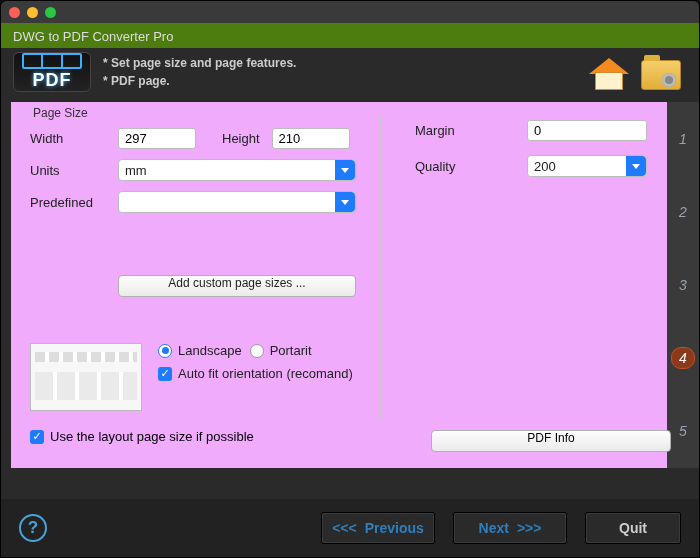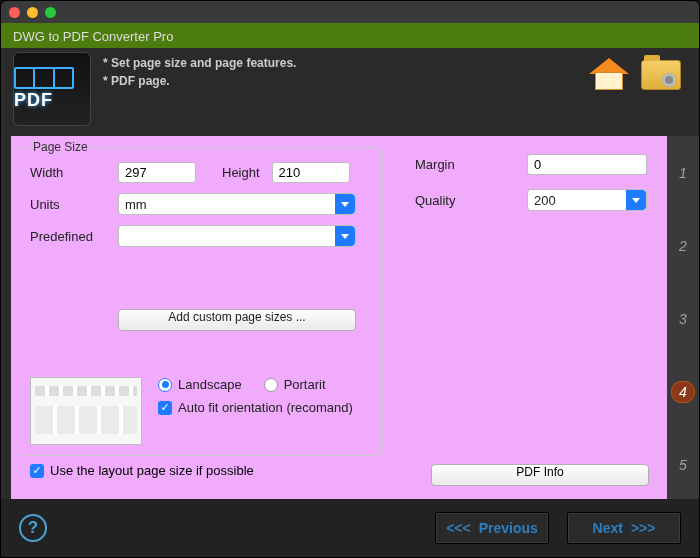--- a/index.html
+++ b/index.html
@@ -9,21 +9,21 @@
 .titlebar { height: 22px; background: #3a3a3a; border-radius: 6px 6px 0 0; display: flex; align-items: center; padding: 0 8px; }
 .traffic { display: flex; gap: 7px; }
 .traf { width: 11px; height: 11px; border-radius: 50%; }
 .traf.red { background: #ff5f57; }
 .traf.yellow { background: #ffbd2e; }
 .traf.green { background: #28c940; }
 
 .title-area { padding: 6px 12px 4px; color: #ddd; font-size: 13px; background: #4d7c0f; }
 
 .header { display: flex; align-items: flex-start; padding: 4px 12px 10px 12px; background: #2a2a2a; }
-.appicon { width: 78px; height: 74px; background: linear-gradient(#111,#222); border: 1px solid #444; border-radius: 6px; display: flex; flex-direction: column; justify-content: center; position: relative; overflow: hidden; }
+.appicon { width: 78px; height: 40px; background: linear-gradient(#111,#222); border: 1px solid #444; border-radius: 6px; display: flex; flex-direction: column; align-items: center; justify-content: center; position: relative; overflow: hidden; }
 .appicon .grid { width: 60px; height: 22px; border: 2px solid #3bb0ff; border-radius: 2px; display:flex; }
 .appicon .grid div { flex:1; border-right:2px solid #3bb0ff; } .appicon .grid div:last-child{border:none;}
 .appicon .pdf { font-size: 18px; font-weight: bold; color: #fff; text-shadow: 0 0 4px #3bb0ff; margin-top:1px; letter-spacing:1px;}
 .hints { flex: 1; color: #ccc; font-size: 12px; padding: 2px 0 0 12px; line-height: 1.5; font-weight: bold; }
 .headicons { display: flex; gap: 12px; align-items: center; margin-right: 6px; margin-top: 6px; }
 .home-icon { width: 40px; height: 34px; position: relative; }
 .home-icon .roof { width:0; height:0; border-left:20px solid transparent; border-right:20px solid transparent; border-bottom:16px solid #f58a1f; position:absolute; top:0; left:0;}
 .home-icon .body { position:absolute; top:14px; left:6px; width:28px; height:18px; background:#fff2cc; border:1px solid #d08a2a; }
 .folder-icon { width: 40px; height: 30px; background: linear-gradient(#f4cf6a,#e0ae3a); border-radius: 3px; position:relative; border:1px solid #b48628;}
 .folder-icon .tab { position:absolute; top:-6px; left:2px; width:16px; height:6px; background:#e0ae3a; border-radius:2px 2px 0 0;}
@@ -53,21 +53,21 @@
 .radio, .check { display:flex; align-items:center; gap:6px; font-size:13px; }
 .r-ind { width:14px;height:14px;border-radius:50%;border:1px solid #999;display:flex;align-items:center;justify-content:center;background:#fff;}
 .r-ind.sel { border-color:#1e7bff; } .r-ind.sel::after{content:"";width:7px;height:7px;background:#1e7bff;border-radius:50%;}
 .c-ind { width:14px;height:14px;border-radius:3px;background:#1e7bff;display:flex;align-items:center;justify-content:center;color:#fff;font-size:11px;line-height:1;}
 .c-ind::after{content:"✓";}
 
 .right-col { position:absolute; left:404px; top:18px; }
 .right-col .row { margin-bottom:14px;gap:48px; }
 .right-col .lbl { width:64px; }
 
-.pdfinfo { position:absolute; left:420px; bottom:16px; width:218px; }
+.pdfinfo { position:absolute; left:420px; bottom:16px; width:240px; }
 
 .footer { position:absolute; bottom:0; left:0; right:0; height:58px; background:#222; display:flex; align-items:center; padding:0 18px; gap:18px; }
 .help { width:28px; height:28px; border:2px solid #4aa3d8; border-radius:50%; color:#4aa3d8; display:flex; align-items:center; justify-content:center; font-size:17px; font-weight:bold;}
 .spacer { flex:1; }
 .navbtn { width:114px; height:32px; border:1px solid #000; background:#2a2a2a; color:#2f7fbf; display:flex; align-items:center; justify-content:center; gap:8px; font-size:14px; font-weight:bold; border-radius:2px; box-shadow: inset 0 0 0 1px #3a3a3a; }
 .navbtn.quit { width:96px; color:#ccc; }
 </style>
 </head>
 <body>
 
@@ -136,21 +136,21 @@
         <div class="row" style="margin-top:18px">
           <span class="lbl"></span>
           <div class="btn" style="width:238px">
             <span>Add custom page sizes ...</span>
           </div>
         </div>
 
         <div class="row" style="margin-top:46px; align-items:flex-start">
           <div class="thumb"></div>
           <div class="orient">
-            <div style="display:flex; gap:22px">
+            <div style="display:flex; gap:8px">
               <div class="radio">
                 <span class="r-ind sel"></span>
                 <span>Landscape</span>
               </div>
               <div class="radio">
                 <span class="r-ind"></span>
                 <span>Portarit</span>
               </div>
             </div>
             <div class="check">
@@ -210,14 +210,17 @@
     <div class="help">?</div>
     <div class="spacer"></div>
     <div class="navbtn">
       <span>&lt;&lt;&lt;</span>
       <span>Previous</span>
     </div>
     <div class="navbtn">
       <span>Next</span>
       <span>&gt;&gt;&gt;</span>
     </div>
+    <div class="navbtn quit">
+      <span>Quit</span>
+    </div>
   </div>
 </div>
 
 </body></html>

